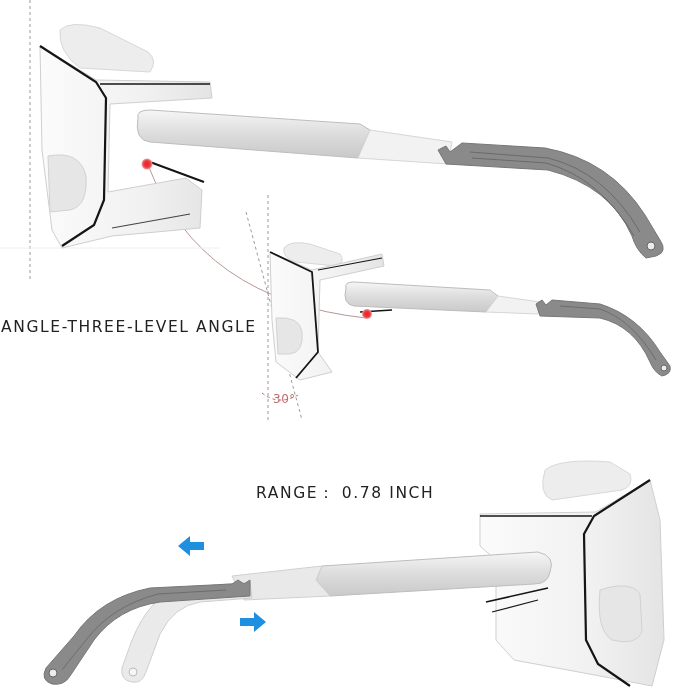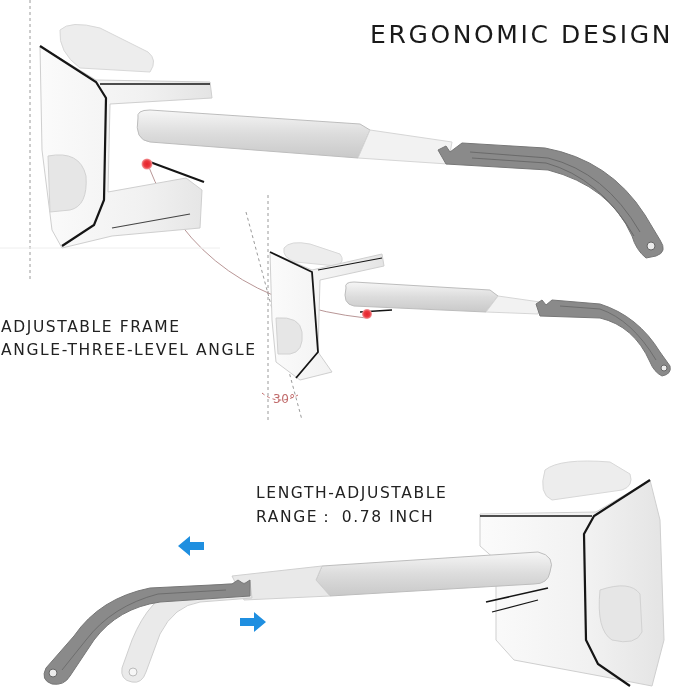--- a/index.html
+++ b/index.html
@@ -110,26 +110,23 @@
     </g>
 
     <g>
       <path d="M 178 546 L 190 536 L 190 542 L 204 542 L 204 550 L 190 550 L 190 556 Z" fill="#1f8fe0"></path>
     </g>
     <g>
       <path d="M 266 622 L 254 612 L 254 618 L 240 618 L 240 626 L 254 626 L 254 632 Z" fill="#1f8fe0"></path>
     </g>
   </svg>
 
-  <div class="text title">ERGONOMIC DESIGN</div>
 
   <div class="text frame-cap">
-    <div>ADJUSTABLE FRAME</div>
     <div>ANGLE-THREE-LEVEL ANGLE</div>
   </div>
 
   <div class="angle-label">30°</div>
 
   <div class="text temple-cap">
-    <div>LENGTH-ADJUSTABLE</div>
     <div>RANGE：  0.78 INCH</div>
   </div>
 </div>
 
 </body></html>

